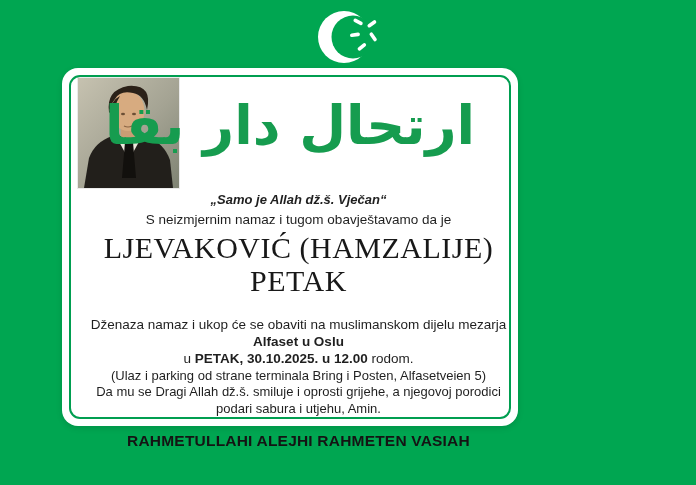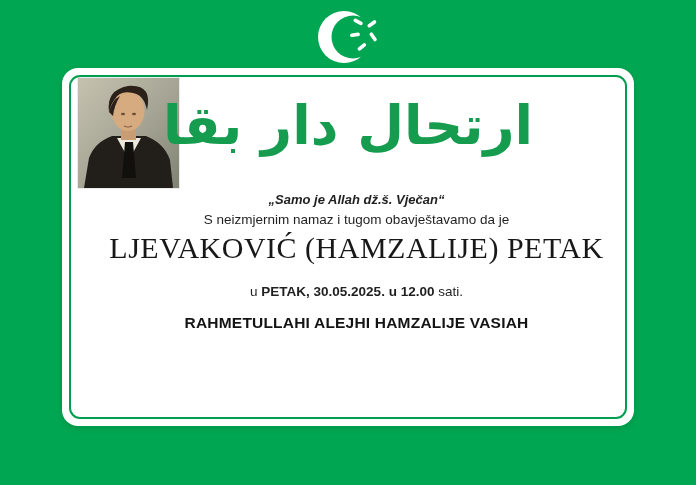--- a/index.html
+++ b/index.html
@@ -17,21 +17,21 @@
   .emblem {
     position: absolute;
     left: 317px; top: 5px;
     width: 64px; height: 64px;
   }
 
   
   .card {
     position: absolute;
     left: 62px; top: 68px;
-    width: 572px; height: 358px;
+    width: 456px; height: 358px;
     background: #ffffff;
     border-radius: 16px;
     box-shadow: 0 2px 6px rgba(0,0,0,0.12);
   }
   .card-inner-border {
     position: absolute;
     inset: 7px;
     border: 2px solid #009e50;
     border-radius: 11px;
     pointer-events: none;
@@ -162,20 +162,23 @@
 
     <div class="calligraphy">ارتحال دار بقا</div>
 
     <div class="content">
       <div class="quote">„Samo je Allah dž.š. Vječan“</div>
       <div class="intro">S neizmjernim namaz i tugom obavještavamo da je</div>
       <div class="deceased-name">LJEVAKOVIĆ (HAMZALIJE) PETAK</div>
 
       <div class="spacer-lg"></div>
 
-      <div class="line"><span>u </span><b>PETAK, 30.05.2025. u 12.00</b><span> sati.</span></div>
+      <div class="line"><span>Dženaza namaz i ukop će se obaviti na muslimanskom dijelu mezarja </span><b>Alfaset u Oslu</b></div>
+      <div class="line"><span>u </span><b>PETAK, 30.10.2025. u 12.00</b><span> rodom.</span></div>
+      <div class="small-line">(Ulaz i parking od strane terminala Bring i Posten, Alfasetveien 5)</div>
+      <div class="small-line">Da mu se Dragi Allah dž.š. smiluje i oprosti grijehe, a njegovoj porodici podari sabura i utjehu, Amin.</div>
 
       <div class="spacer-md"></div>
 
-      <div class="rahmet">RAHMETULLAHI ALEJHI HAMZALIJE VASIAH</div>
+      <div class="rahmet">RAHMETULLAHI ALEJHI RAHMETEN VASIAH</div>
     </div>
   </div>
 </div>
 
 </body></html>

